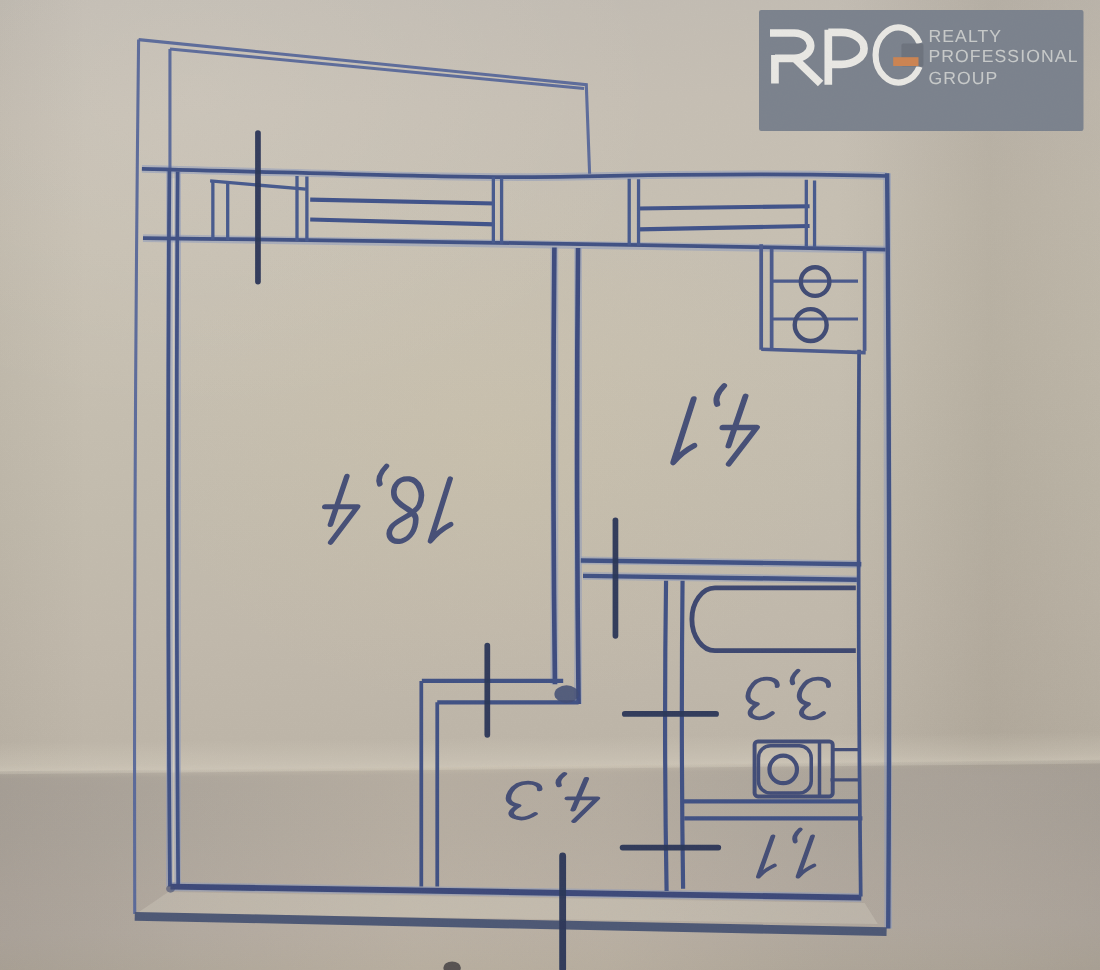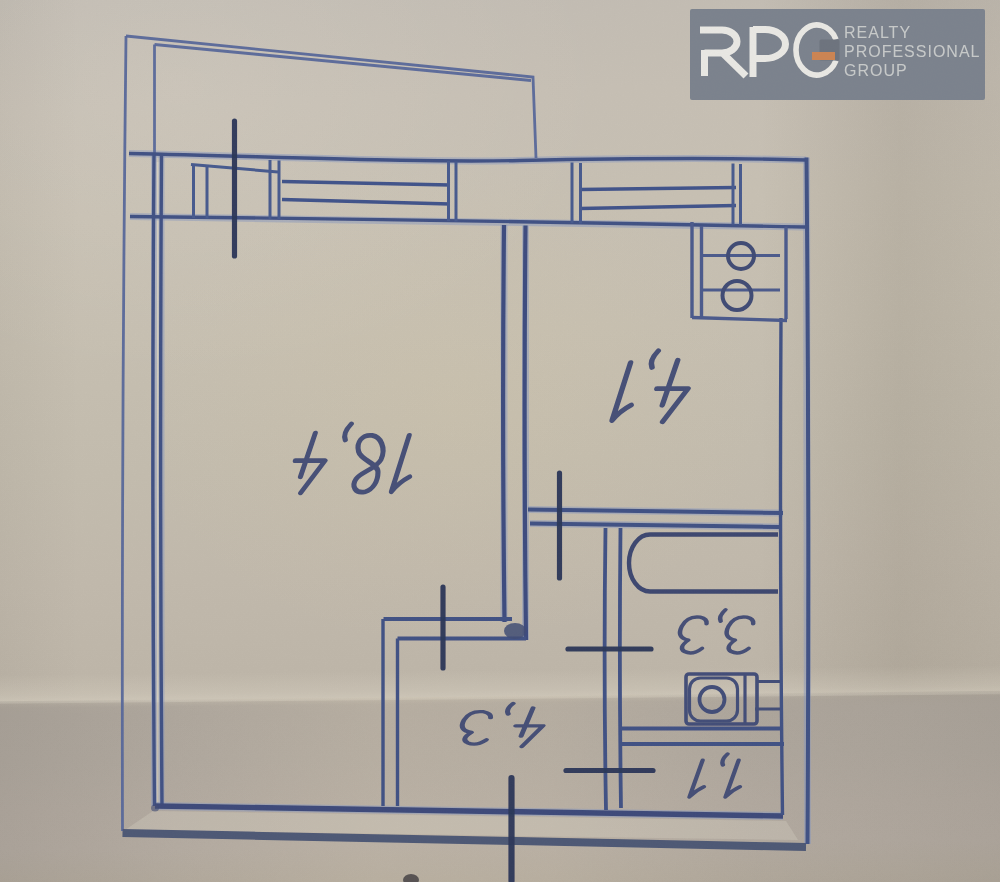--- a/index.html
+++ b/index.html
@@ -12,21 +12,21 @@
     linear-gradient(90deg, rgba(40,35,28,0.04) 0%, rgba(40,35,28,0) 8%, rgba(40,35,28,0) 76%, rgba(70,60,45,0.11) 90%, rgba(70,60,45,0.07) 100%),
     linear-gradient(178deg, #c2bcb3 0%, #c6bfb4 12%, #c7c0b3 24%, #c6bfb1 38%, #c3bcae 52%, #c1b9ac 64%, #beb6a9 74%, #bcb4a7 80%, #bab2a5 100%);}
 #fold{position:absolute;left:-10px;top:696px;width:1020px;height:198px;
   transform:rotate(-0.6deg);
   background:
     linear-gradient(90deg, rgba(66,64,64,0.10) 0%, rgba(66,64,64,0.02) 18%, rgba(212,200,176,0.17) 38%, rgba(212,200,176,0.15) 55%, rgba(66,64,64,0.03) 75%, rgba(66,64,64,0.09) 100%),
     linear-gradient(180deg, rgba(176,168,158,0) 0px, rgba(175,167,157,0.85) 7px, #b0a89e 14px, #b1a99f 30%, #b4aba1 55%, #b5aca2 75%, #b3aa9d 92%, #b1a89b 100%);}
 #foldhi{position:absolute;left:-10px;top:670px;width:1020px;height:29px;
   transform:rotate(-0.55deg);
   background:linear-gradient(180deg, rgba(216,209,194,0) 0%, rgba(218,211,196,0.35) 70%, rgba(221,214,199,0.55) 100%);}
-#logo{position:absolute;left:690px;top:9px;width:295px;height:91px;
+#logo{position:absolute;left:690px;top:9px;width:295px;height:110px;
   background:#7b828d;border-radius:2px;text-align:center;}
 svg{position:absolute;left:0;top:0;}
 </style>
 </head>
 <body>
 <div id="paper"></div>
 <div id="foldhi"></div>
 <div id="fold"></div>
 
 <svg id="plan" width="1000" height="882" viewBox="0 0 1000 882">

